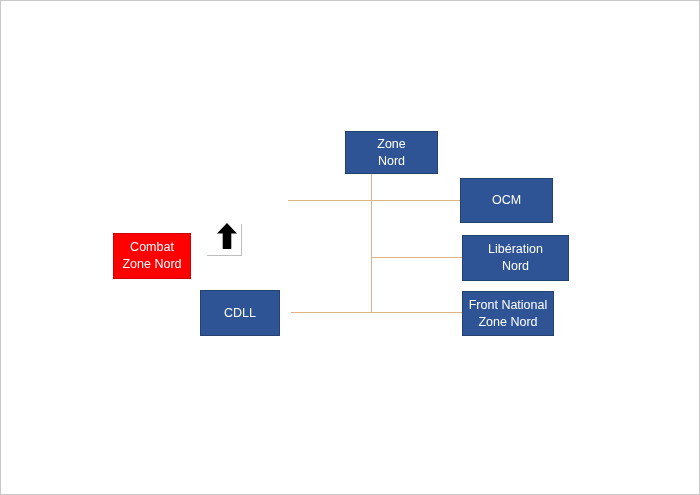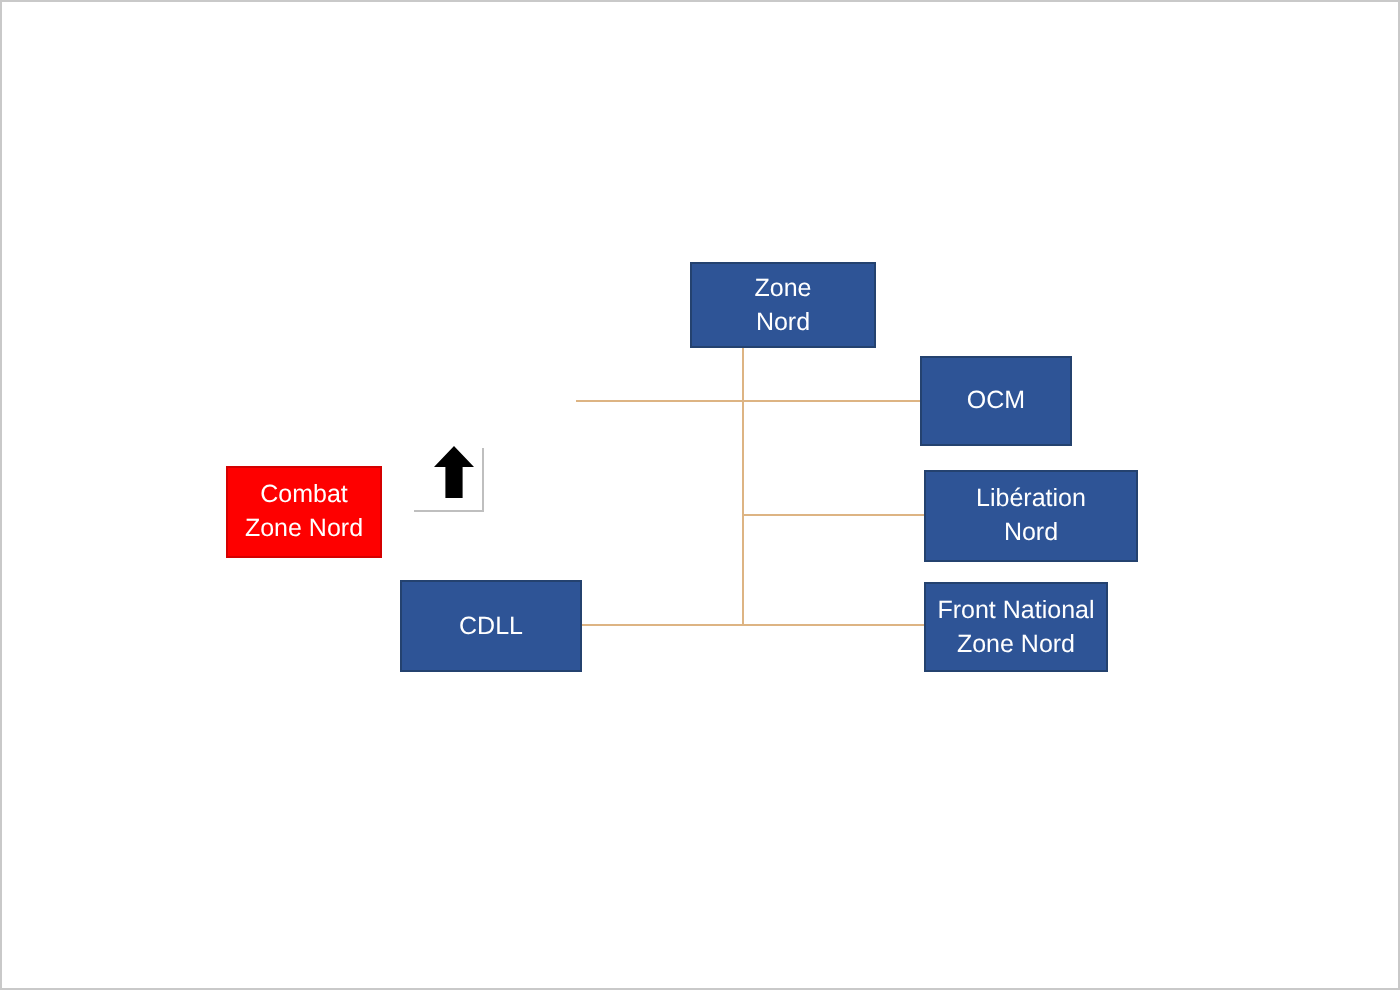--- a/index.html
+++ b/index.html
@@ -67,26 +67,26 @@
   <div class="gray-line" style="left:240px; top:223px; width:1px; height:32px;"></div>
 
   <svg class="up-arrow" style="left:216px; top:222px; width:20px; height:26px;" viewBox="0 0 20 26">
     <path d="M10 0 L20 10.5 L14.3 10.5 L14.3 26 L5.7 26 L5.7 10.5 L0 10.5 Z"></path>
   </svg>
 
   <div class="node blue" style="left:324px; top:130px; width:93px; height:43px;margin-left:20px;">Zone
 Nord</div>
 
 
-  <div class="node blue" style="left:459px; top:177px; width:76px; height:45px;">OCM</div>
+  <div class="node blue" style="left:459px; top:177px; width:93px; height:45px;">OCM</div>
 
   <div class="node red" style="left:112px; top:232px; width:78px; height:46px;">Combat
 Zone Nord</div>
 
   <div class="node blue" style="left:461px; top:234px; width:107px; height:46px;">Libération
 Nord</div>
 
-  <div class="node blue" style="left:199px; top:289px; width:91px; height:46px;">CDLL</div>
+  <div class="node blue" style="left:199px; top:289px; width:80px; height:46px;">CDLL</div>
 
   <div class="node blue" style="left:461px; top:290px; width:92px; height:45px;">Front National
 Zone Nord</div>
 
 </div>
 
 </body></html>

